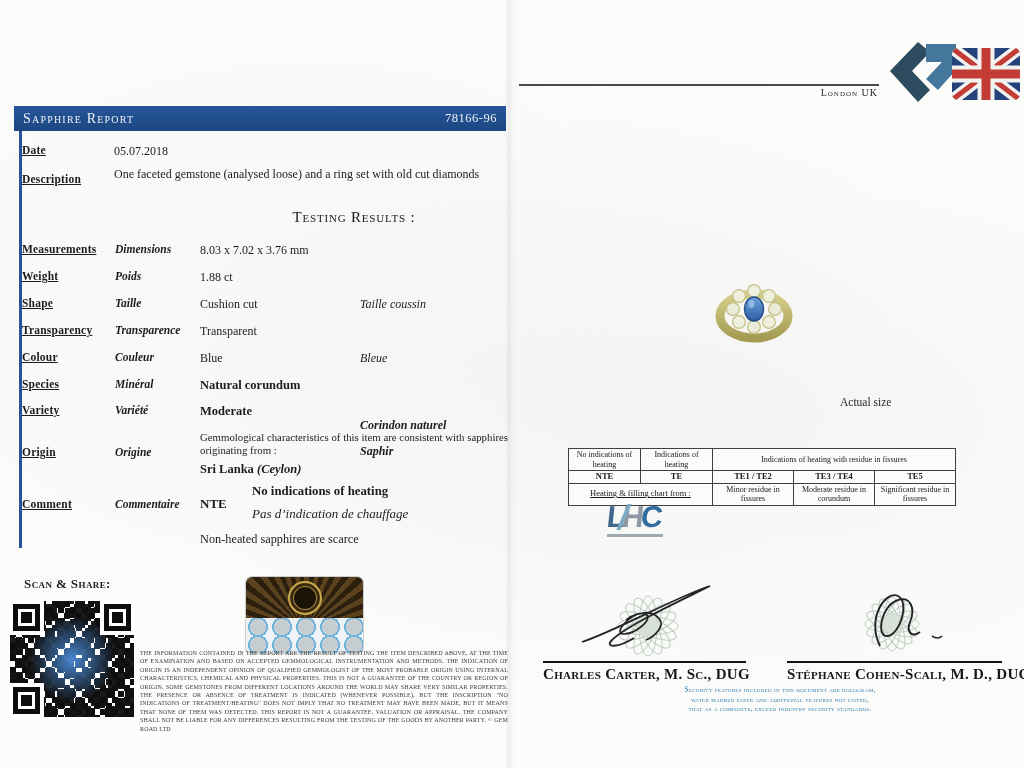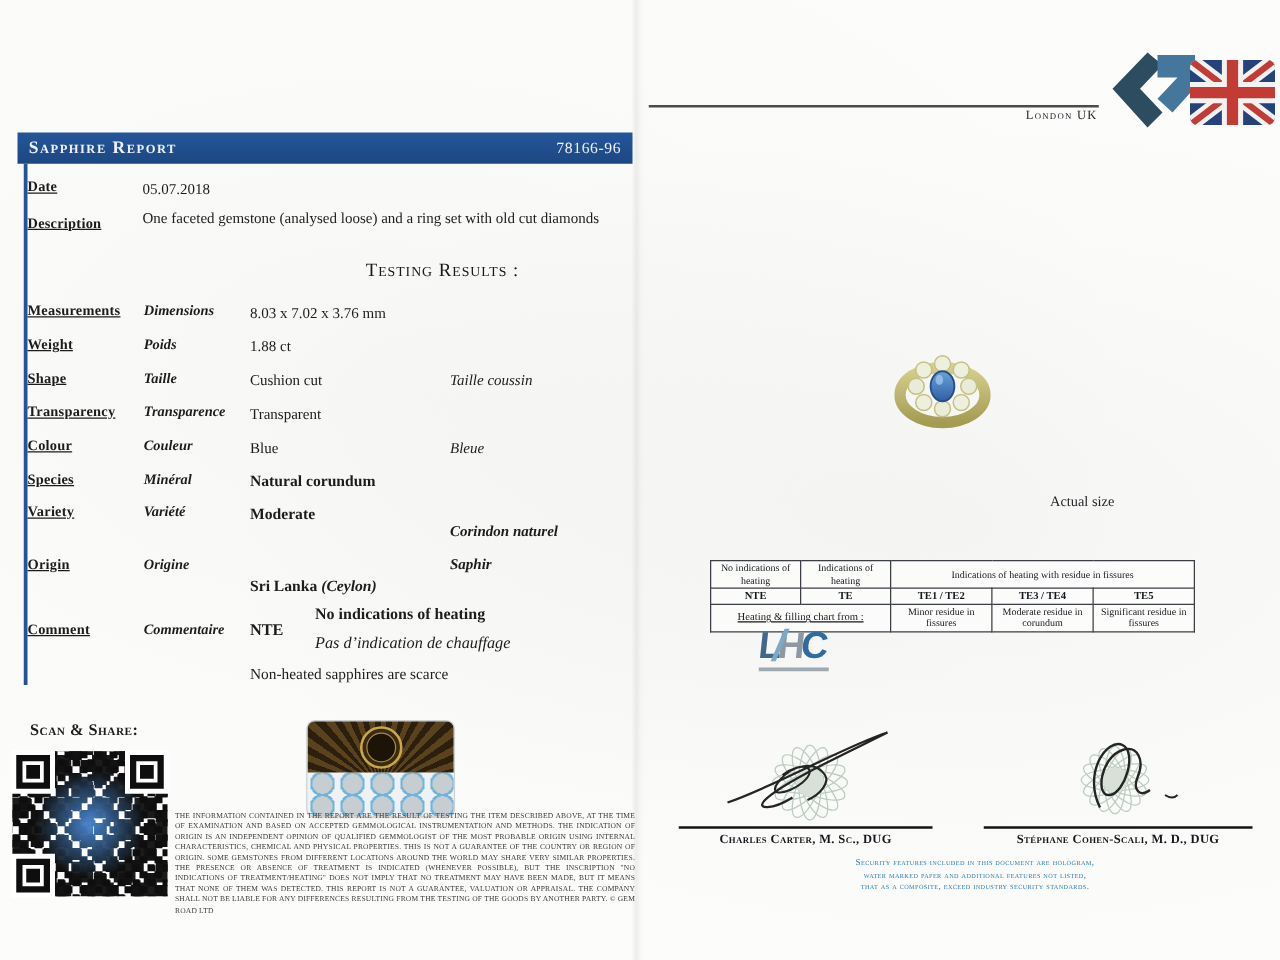--- a/index.html
+++ b/index.html
@@ -13,21 +13,21 @@
       linear-gradient(90deg, transparent 505px, rgba(0,0,0,.06) 509px, rgba(0,0,0,.02) 512px, transparent 516px),
       radial-gradient(ellipse at 30% 40%, rgba(120,120,120,.04), transparent 60%),
       radial-gradient(ellipse at 75% 55%, rgba(120,120,120,.05), transparent 55%),
       #fcfcfa;
   }
 
   
   .band { position:absolute; left:14px; top:106px; width:492px; height:25px;
     background:linear-gradient(#25569a,#1c4781); color:#eef1f7;
     display:flex; align-items:center; justify-content:space-between; padding:0 9px; }
-  .band-title { font-variant:small-caps; font-weight:bold; font-size:14px; letter-spacing:1.2px; }
+  .band-title { font-variant:small-caps; font-weight:normal; font-size:14px; letter-spacing:1.2px; }
   .band-number { font-size:12.5px; letter-spacing:.5px; }
   .left-rule { position:absolute; left:19px; top:131px; width:3px; height:417px; background:#24549727; background:#245497; }
 
   .lbl { font-weight:bold; text-decoration:underline; font-size:11.5px; letter-spacing:.2px; }
   .frl { font-style:italic; font-weight:bold; font-size:11.5px; }
   .val { font-size:12px; }
   .valfr { font-size:12px; font-style:italic; }
   .strong .val { font-weight:bold; font-size:12.5px; }
   .strong .valfr { font-weight:bold;margin-top:40px; }
 
@@ -106,21 +106,21 @@
     font-family:"Liberation Sans","DejaVu Sans",sans-serif; }
   .lhc-letters { display:inline-block; font-weight:bold; font-size:30px; line-height:30px; transform:skewX(-6deg); }
   .lhc-l { color:#41688c; }
   .lhc-slash { display:inline-block; width:4px; height:26px; background:#7fa8c4; transform:skewX(-18deg); margin:0 -2px 0 -3px; vertical-align:-3px; }
   .lhc-h { color:#8d98a2; margin-left:-2px; }
   .lhc-c { color:#2e6success: ; }
   .lhc-c { color:#2e6b9e; margin-left:-3px; }
   .lhc-caption { width:56px; height:3px; background:#9fa9b1; margin:2px auto 0; }
   .sig-line { position:absolute; height:2px; background:#141414; }
   .sig-name { position:absolute; text-align:center; font-variant:small-caps; font-weight:bold;
-    font-size:10px; letter-spacing:.3px; color:#14171b; white-space:nowrap; }
+    font-size:15px; letter-spacing:.3px; color:#14171b; white-space:nowrap; }
 
   .security-note { position:absolute; left:560px; top:686px; width:440px; text-align:center;
     font-variant:small-caps; font-size:7.2px; line-height:9.6px; color:#2d7fb8; letter-spacing:.3px; }
 </style>
 </head>
 <body>
 
 <div id="stage">
 
   <div class="band">
@@ -176,20 +176,21 @@
   <div class="row strong" style="top:404px">
     <span class="col-label lbl">Variety</span>
     <span class="col-fr frl">Variété</span>
     <span class="col-val val">Moderate</span>
     <span class="col-valfr valfr">Saphir</span>
   </div>
 
   <div class="row" style="top:431px;height:50px">
     <span class="col-label lbl" style="top:15px">Origin</span>
     <span class="col-fr frl" style="top:15px">Origine</span>
+    <span class="origin-statement">Gemmological characteristics of this item are consistent with sapphires originating from :</span>
     <span class="origin-place"><span>Sri Lanka </span><span class="alt">(Ceylon)</span></span>
   </div>
 
   <div class="row" style="top:484px;height:46px">
     <span class="col-label lbl" style="top:14px">Comment</span>
     <span class="col-fr frl" style="top:14px">Commentaire</span>
     <span class="comment-code">NTE</span>
     <span class="comment-main">No indications of heating</span>
     <span class="comment-fr">Pas d’indication de chauffage</span>
   </div>

